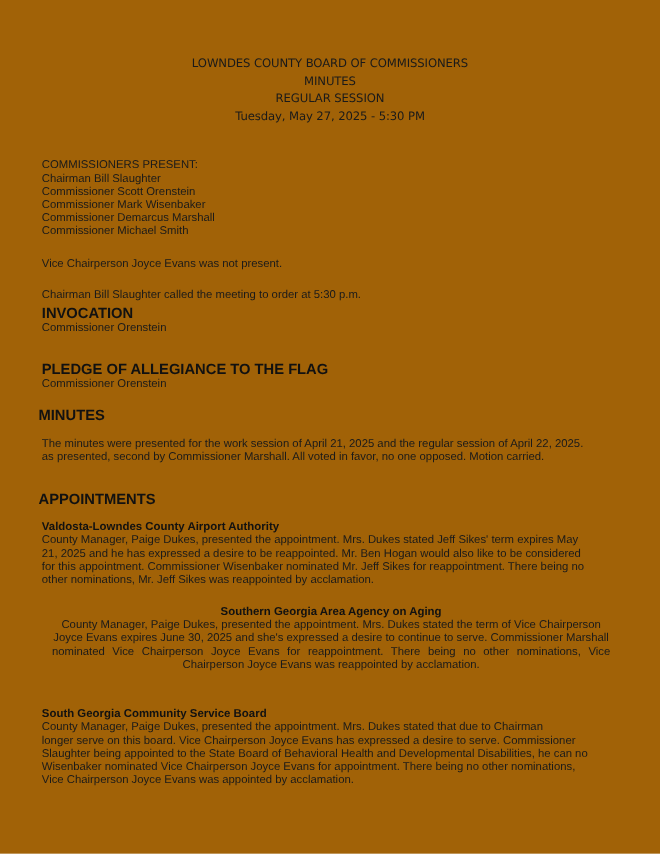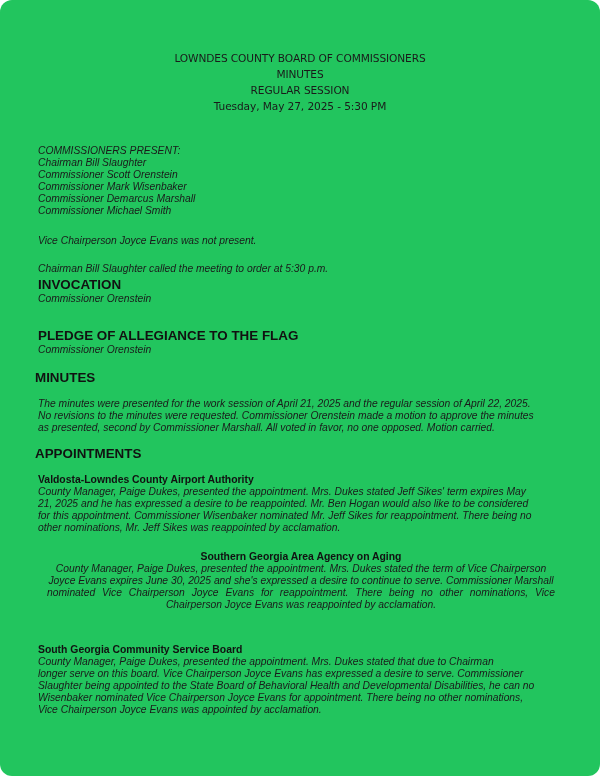--- a/index.html
+++ b/index.html
@@ -1,23 +1,23 @@
 <!DOCTYPE html>
 <html><head>
 <meta charset="utf-8">
 <style>
   html, body { margin: 0; padding: 0; background: #ffffff; }
   body { width: 600px; height: 776px; position: relative; overflow: hidden; color: #1a1a1a; }
-  .page { position: absolute; left: 0; top: 0; width: 600px; height: 776px; background: #22c55e; border-radius: 12px; }
+  .page { position: absolute; left: 0; top: 0; width: 600px; height: 776px; background: #a16207; }
   .header { position: absolute; left: 0; top: 50px; width: 600px; text-align: center;
     font-family: "DejaVu Sans", sans-serif; font-size: 10.6px; line-height: 16px; color: #1a1a1a; letter-spacing: -0.1px; }
   .header div { white-space: nowrap; }
   .body { font-family: "Liberation Sans", sans-serif; font-size: 10.3px; color: #1a1a1a; }
   .block { position: absolute; left: 38px; width: 526px; }
-  .line { line-height: 12px; white-space: nowrap; font-style: italic; }
+  .line { line-height: 12px; white-space: nowrap; }
   .h1 { font-family: "Liberation Sans", sans-serif; font-weight: bold; font-size: 13.4px; line-height: 16px; white-space: nowrap; color: #111; }
   .h1.shift { margin-left: -3px; }
   .sub { font-weight: bold; font-size: 10.4px; line-height: 12px; white-space: nowrap; color: #111; }
   .para { line-height: 12px; text-align: justify; text-align-last: left; }
 </style>
 </head>
 <body>
 
 <div class="page">
 
@@ -55,21 +55,20 @@
     <div class="block" style="top:328px;">
       <div class="h1">PLEDGE OF ALLEGIANCE TO THE FLAG</div>
       <div class="line">Commissioner Orenstein</div>
     </div>
 
     <div class="block" style="top:370px;">
       <div class="h1 shift">MINUTES</div>
       <div style="height:12px;"></div>
       <div class="para">
         <div class="line">The minutes were presented for the work session of April 21, 2025 and the regular session of April 22, 2025.</div>
-        <div class="line">No revisions to the minutes were requested. Commissioner Orenstein made a motion to approve the minutes</div>
         <div class="line">as presented, second by Commissioner Marshall. All voted in favor, no one opposed. Motion carried.</div>
       </div>
     </div>
 
     <div class="block" style="top:446px;">
       <div class="h1 shift">APPOINTMENTS</div>
     </div>
 
     <div class="block" style="top:474px;">
       <div class="sub">Valdosta-Lowndes County Airport Authority</div>

